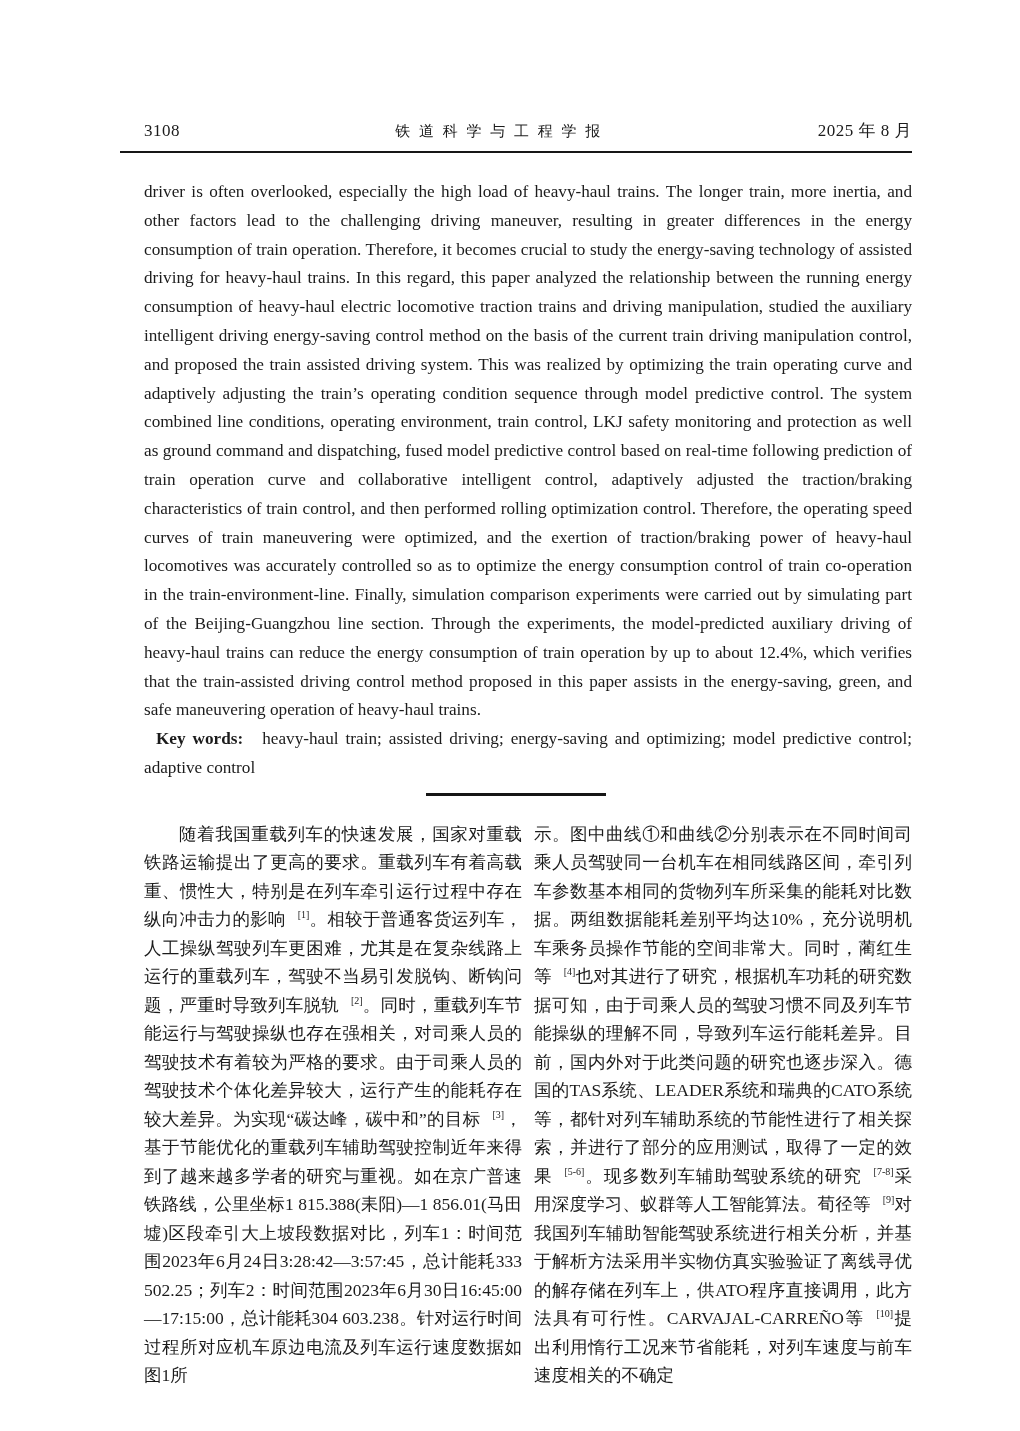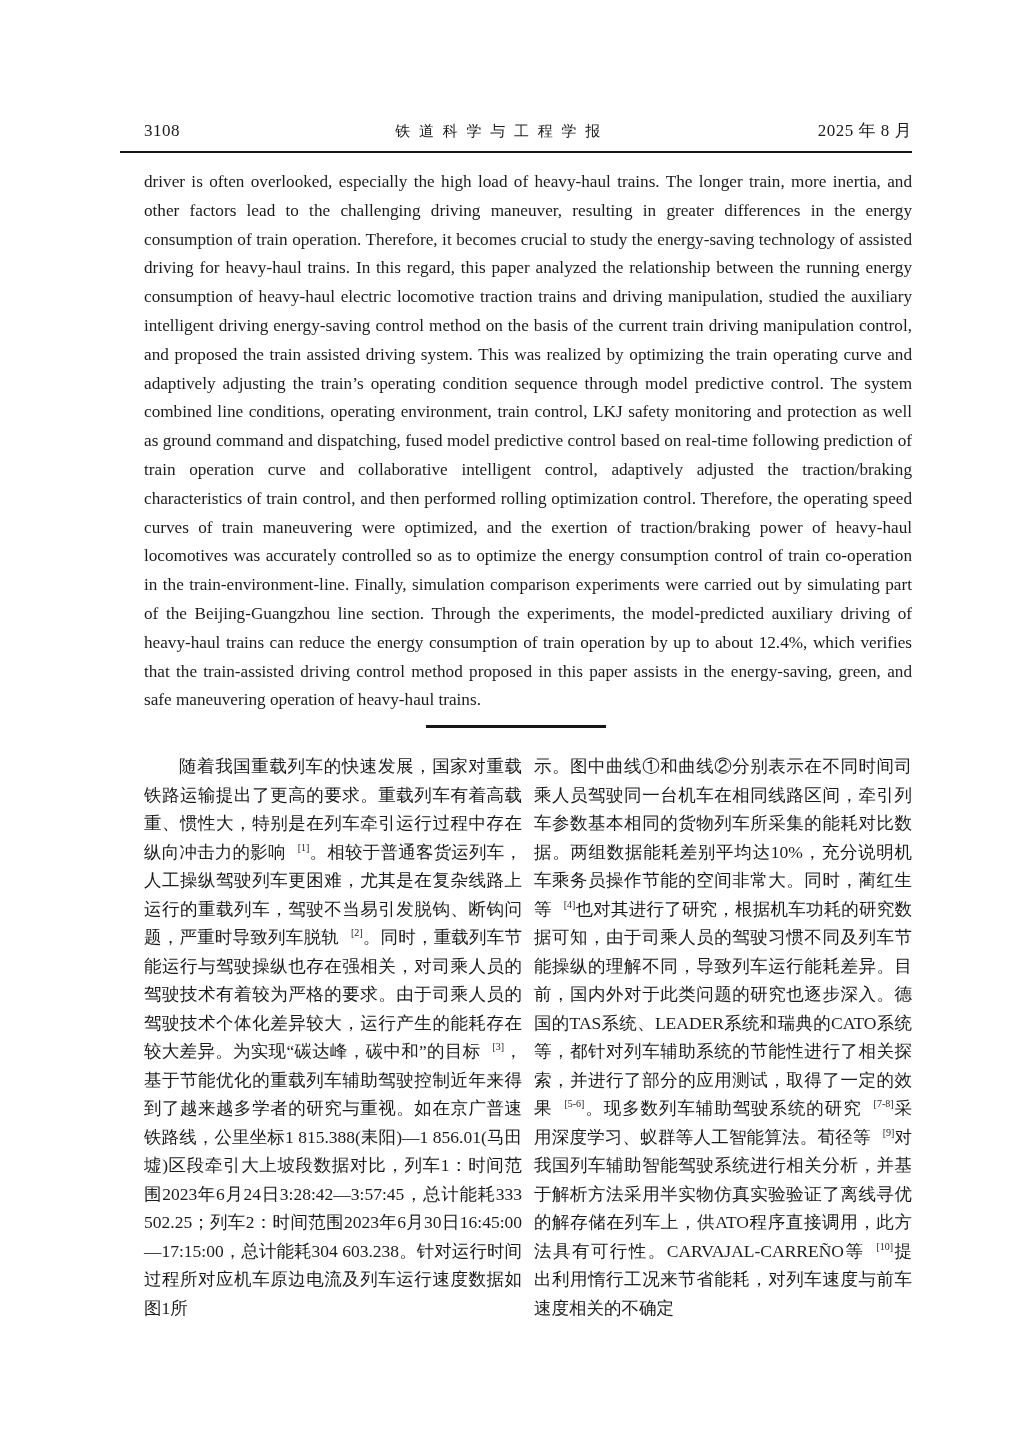--- a/index.html
+++ b/index.html
@@ -19,21 +19,21 @@
     justify-content: space-between;
     align-items: baseline;
     border-bottom: 2.5px solid #161616;
     padding-bottom: 9px;
     font-size: 17px;
   }
   .page-num { letter-spacing: 0.5px; }
   .journal-title { font-size: 15px; letter-spacing: 2.5px; }
   .issue-date { letter-spacing: 0.5px; }
   .abstract {
-    margin: 15px 108px 0 108px;
+    margin: 25px 108px 0 108px;
     font-size: 17.2px;
     line-height: 28.8px;
     text-align: justify;
   }
   .abstract p { margin: 0; }
   .keywords strong { font-weight: bold; }
   .divider {
     width: 180px;
     height: 3px;
     background: #161616;
@@ -64,20 +64,21 @@
 <div class="page">
 
   <header class="page-header">
     <span class="page-num">3108</span>
     <span class="journal-title">铁 道 科 学 与 工 程 学 报</span>
     <span class="issue-date">2025 年 8 月</span>
   </header>
 
   <section class="abstract">
     <p class="abstract-text">driver is often overlooked, especially the high load of heavy-haul trains. The longer train, more inertia, and other factors lead to the challenging driving maneuver, resulting in greater differences in the energy consumption of train operation. Therefore, it becomes crucial to study the energy-saving technology of assisted driving for heavy-haul trains. In this regard, this paper analyzed the relationship between the running energy consumption of heavy-haul electric locomotive traction trains and driving manipulation, studied the auxiliary intelligent driving energy-saving control method on the basis of the current train driving manipulation control, and proposed the train assisted driving system. This was realized by optimizing the train operating curve and adaptively adjusting the train’s operating condition sequence through model predictive control. The system combined line conditions, operating environment, train control, LKJ safety monitoring and protection as well as ground command and dispatching, fused model predictive control based on real-time following prediction of train operation curve and collaborative intelligent control, adaptively adjusted the traction/braking characteristics of train control, and then performed rolling optimization control. Therefore, the operating speed curves of train maneuvering were optimized, and the exertion of traction/braking power of heavy-haul locomotives was accurately controlled so as to optimize the energy consumption control of train co-operation in the train-environment-line. Finally, simulation comparison experiments were carried out by simulating part of the Beijing-Guangzhou line section. Through the experiments, the model-predicted auxiliary driving of heavy-haul trains can reduce the energy consumption of train operation by up to about 12.4%, which verifies that the train-assisted driving control method proposed in this paper assists in the energy-saving, green, and safe maneuvering operation of heavy-haul trains.</p>
+    <p class="keywords"><strong>Key words:</strong><span> heavy-haul train; assisted driving; energy-saving and optimizing; model predictive control; adaptive control</span></p>
   </section>
 
   <div class="divider"></div>
 
   <main class="columns">
     <p class="col indent">随着我国重载列车的快速发展，国家对重载铁路运输提出了更高的要求。重载列车有着高载重、惯性大，特别是在列车牵引运行过程中存在纵向冲击力的影响<sup>[1]</sup>。相较于普通客货运列车，人工操纵驾驶列车更困难，尤其是在复杂线路上运行的重载列车，驾驶不当易引发脱钩、断钩问题，严重时导致列车脱轨<sup>[2]</sup>。同时，重载列车节能运行与驾驶操纵也存在强相关，对司乘人员的驾驶技术有着较为严格的要求。由于司乘人员的驾驶技术个体化差异较大，运行产生的能耗存在较大差异。为实现“碳达峰，碳中和”的目标<sup>[3]</sup>，基于节能优化的重载列车辅助驾驶控制近年来得到了越来越多学者的研究与重视。如在京广普速铁路线，公里坐标1 815.388(耒阳)—1 856.01(马田墟)区段牵引大上坡段数据对比，列车1：时间范围2023年6月24日3:28:42—3:57:45，总计能耗333 502.25；列车2：时间范围2023年6月30日16:45:00—17:15:00，总计能耗304 603.238。针对运行时间过程所对应机车原边电流及列车运行速度数据如图1所</p>
     <p class="col">示。图中曲线①和曲线②分别表示在不同时间司乘人员驾驶同一台机车在相同线路区间，牵引列车参数基本相同的货物列车所采集的能耗对比数据。两组数据能耗差别平均达10%，充分说明机车乘务员操作节能的空间非常大。同时，蔺红生等<sup>[4]</sup>也对其进行了研究，根据机车功耗的研究数据可知，由于司乘人员的驾驶习惯不同及列车节能操纵的理解不同，导致列车运行能耗差异。目前，国内外对于此类问题的研究也逐步深入。德国的TAS系统、LEADER系统和瑞典的CATO系统等，都针对列车辅助系统的节能性进行了相关探索，并进行了部分的应用测试，取得了一定的效果<sup>[5-6]</sup>。现多数列车辅助驾驶系统的研究<sup>[7-8]</sup>采用深度学习、蚁群等人工智能算法。荀径等<sup>[9]</sup>对我国列车辅助智能驾驶系统进行相关分析，并基于解析方法采用半实物仿真实验验证了离线寻优的解存储在列车上，供ATO程序直接调用，此方法具有可行性。CARVAJAL-CARREÑO等<sup>[10]</sup>提出利用惰行工况来节省能耗，对列车速度与前车速度相关的不确定</p>
   </main>
 
 </div>

